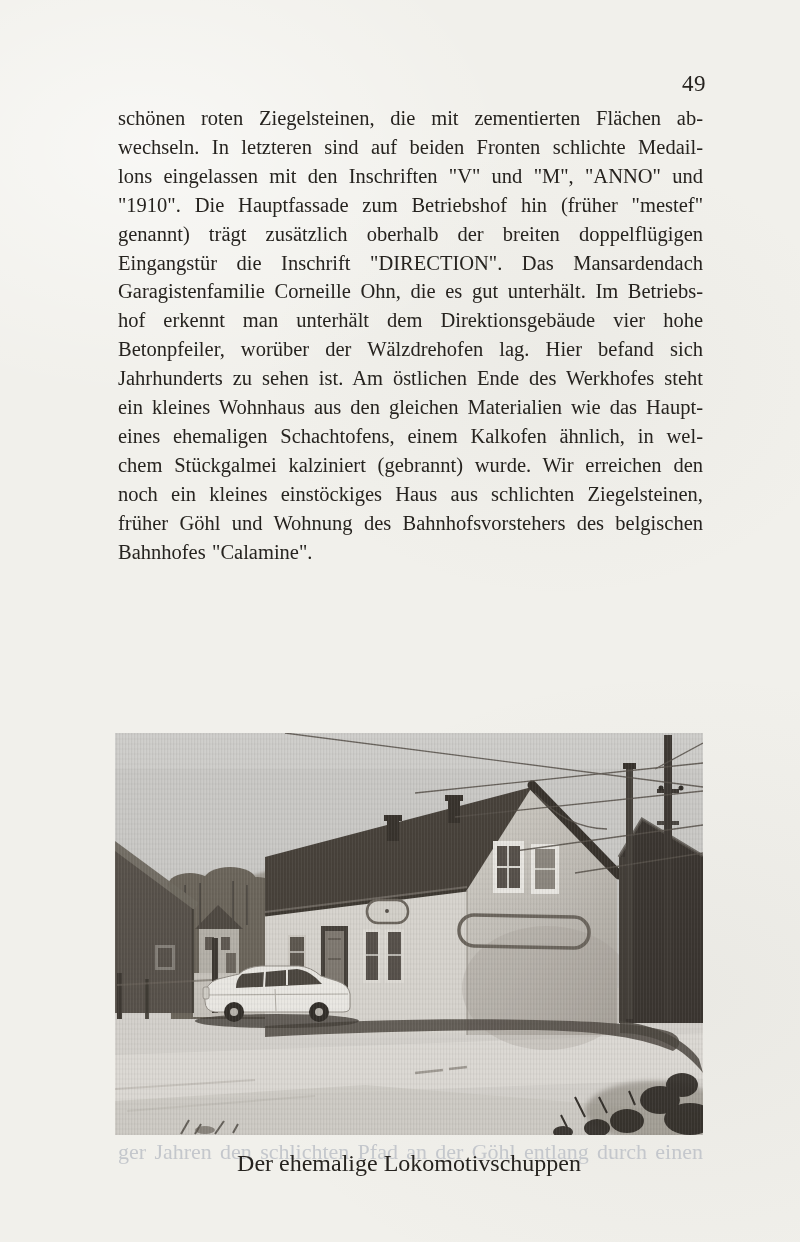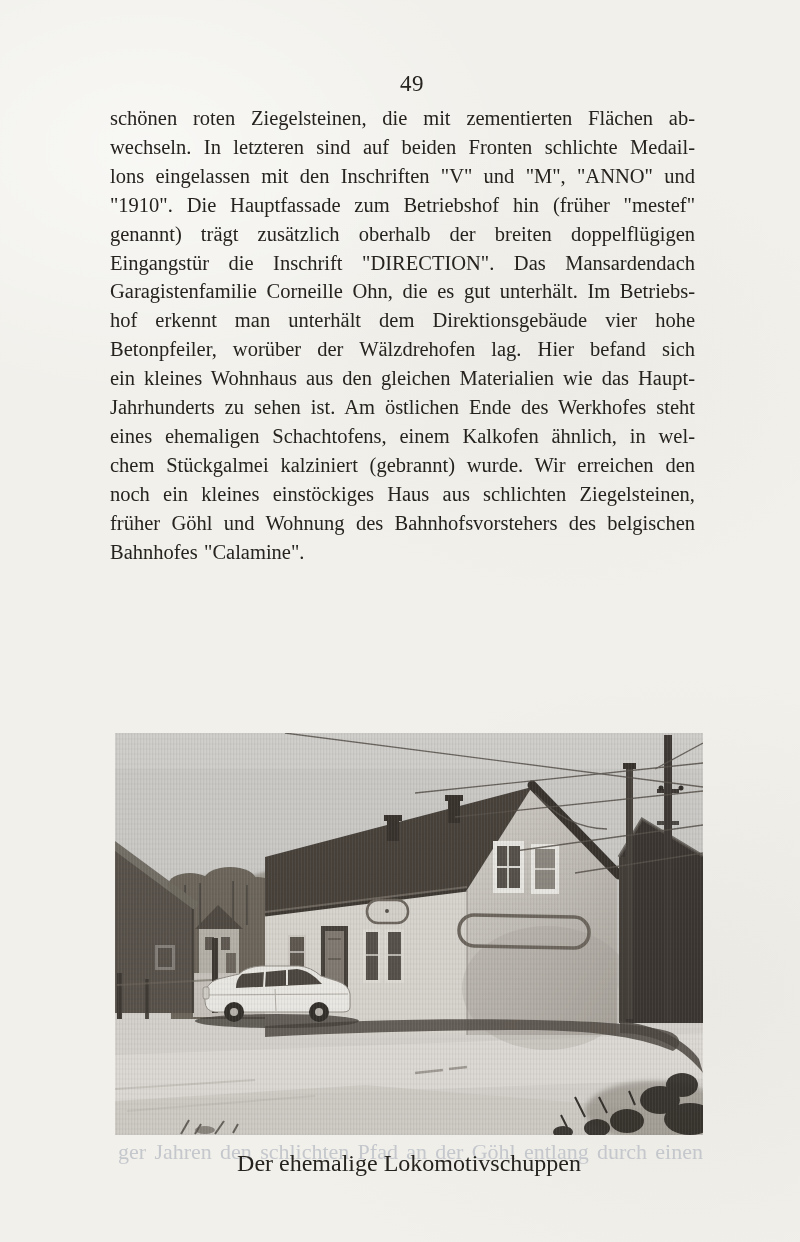--- a/index.html
+++ b/index.html
@@ -11,24 +11,24 @@
   }
   .sheet::before{ 
     content:"";position:absolute;inset:0;pointer-events:none;
     background:
       radial-gradient(620px 420px at 18% 12%, rgba(255,255,255,.5), rgba(255,255,255,0) 60%),
       radial-gradient(700px 500px at 85% 80%, rgba(120,118,110,.06), rgba(0,0,0,0) 65%),
       radial-gradient(500px 380px at 70% 30%, rgba(140,138,130,.05), rgba(0,0,0,0) 60%);
   }
   .page-number{
     position:absolute;left:118px;top:71px;width:588px;
-    text-align:center;font-size:23px;letter-spacing:.5px;
+    text-align:right;font-size:23px;letter-spacing:.5px;
   }
   .body-text{
-    position:absolute;left:110px;top:104px;width:585px;
+    position:absolute;left:118px;top:104px;width:585px;
     font-size:20.5px;line-height:28.9px;
   }
   .body-text .line{
     text-align:justify;text-align-last:justify;
     white-space:normal;word-spacing:.06em;
   }
   .body-text .line.last{text-align-last:left;}
   .photo{
     position:absolute;left:115px;top:733px;width:588px;height:402px;
     background:var(--c-photo_sky,#c9c8c5);
@@ -68,22 +68,22 @@
   <div class="body-text">
       <div class="line">schönen roten Ziegelsteinen, die mit zementierten Flächen ab-</div>
       <div class="line">wechseln. In letzteren sind auf beiden Fronten schlichte Medail-</div>
       <div class="line">lons eingelassen mit den Inschriften "V" und "M", "ANNO" und</div>
       <div class="line">"1910". Die Hauptfassade zum Betriebshof hin (früher "mestef"</div>
       <div class="line">genannt) trägt zusätzlich oberhalb der breiten doppelflügigen</div>
       <div class="line">Eingangstür die Inschrift "DIRECTION". Das Mansardendach</div>
       <div class="line">Garagistenfamilie Corneille Ohn, die es gut unterhält. Im Betriebs-</div>
       <div class="line">hof erkennt man unterhält dem Direktionsgebäude vier hohe</div>
       <div class="line">Betonpfeiler, worüber der Wälzdrehofen lag. Hier befand sich</div>
+      <div class="line">Jahrhunderts zu sehen ist. Am östlichen Ende des Werkhofes steht</div>
       <div class="line">ein kleines Wohnhaus aus den gleichen Materialien wie das Haupt-</div>
-      <div class="line">Jahrhunderts zu sehen ist. Am östlichen Ende des Werkhofes steht</div>
       <div class="line">eines ehemaligen Schachtofens, einem Kalkofen ähnlich, in wel-</div>
       <div class="line">chem Stückgalmei kalziniert (gebrannt) wurde. Wir erreichen den</div>
       <div class="line">noch ein kleines einstöckiges Haus aus schlichten Ziegelsteinen,</div>
       <div class="line">früher Göhl und Wohnung des Bahnhofsvorstehers des belgischen</div>
       <div class="line last">Bahnhofes "Calamine".</div>
     </div>
 
   <div class="photo">
     <svg viewBox="0 0 588 402" preserveAspectRatio="none">
       <defs>

